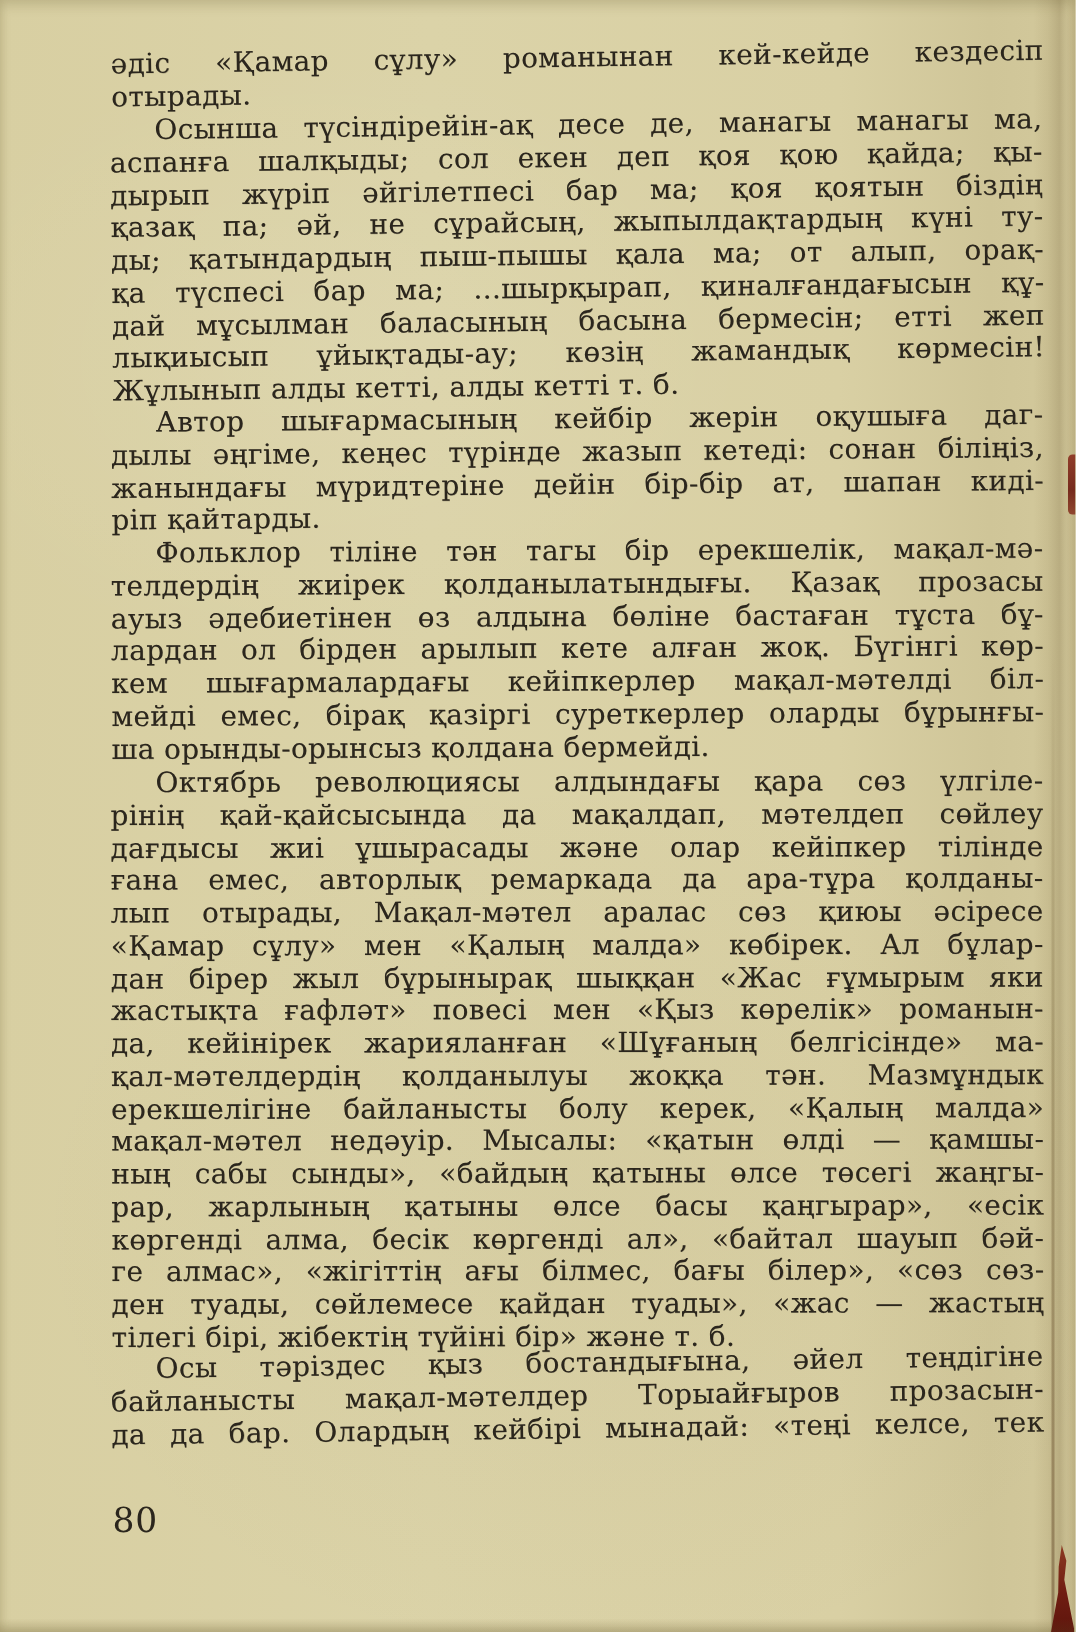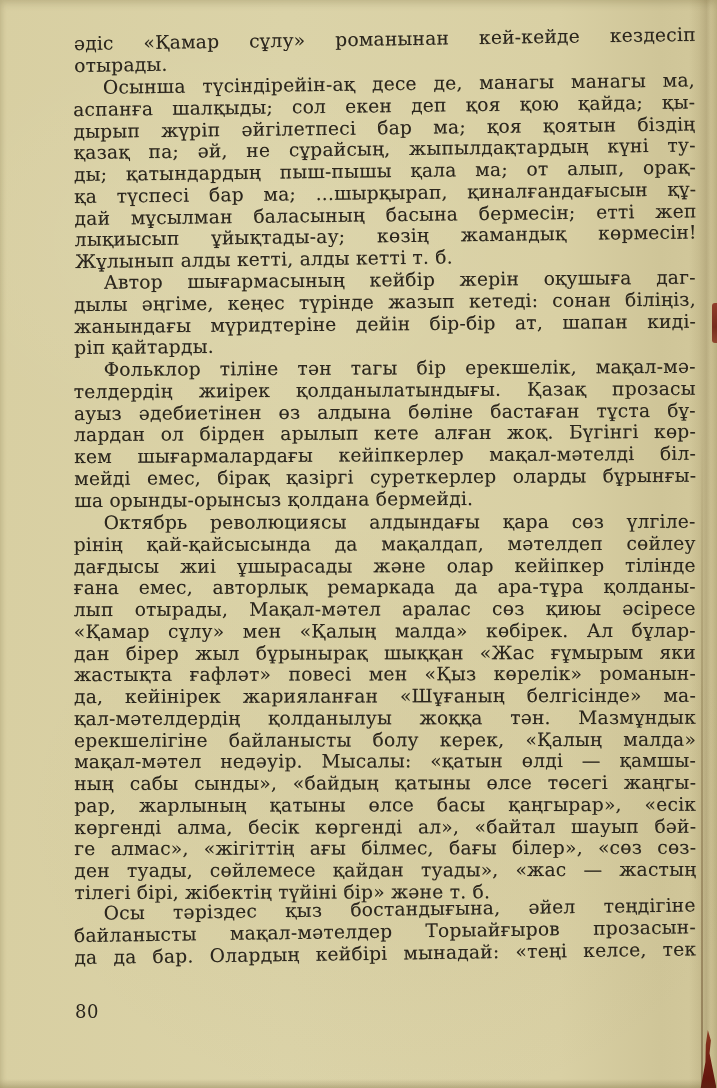--- a/index.html
+++ b/index.html
@@ -35,21 +35,21 @@
     text-align:justify;
     text-align-last:justify;
     white-space:normal;
     height:21.75px;
     overflow:visible;
   }
   .line.indent{text-indent:30px;}
   .line.last{text-align-last:left;}
   .page-number{
     position:absolute;left:75px;top:1001px;
-    font-size:18px;color:#2b261d;
+    font-size:23px;color:#2b261d;
     letter-spacing:0.5px;
   }
   .edge-shadow{
     position:absolute;top:0;right:0;width:28px;height:1088px;
     background:linear-gradient(90deg,
       rgba(110,90,45,0) 0%,
       rgba(110,90,45,0.10) 35%,
       rgba(95,75,35,0.22) 62%,
       rgba(120,100,55,0.10) 78%,
       rgba(160,140,85,0.16) 100%);

